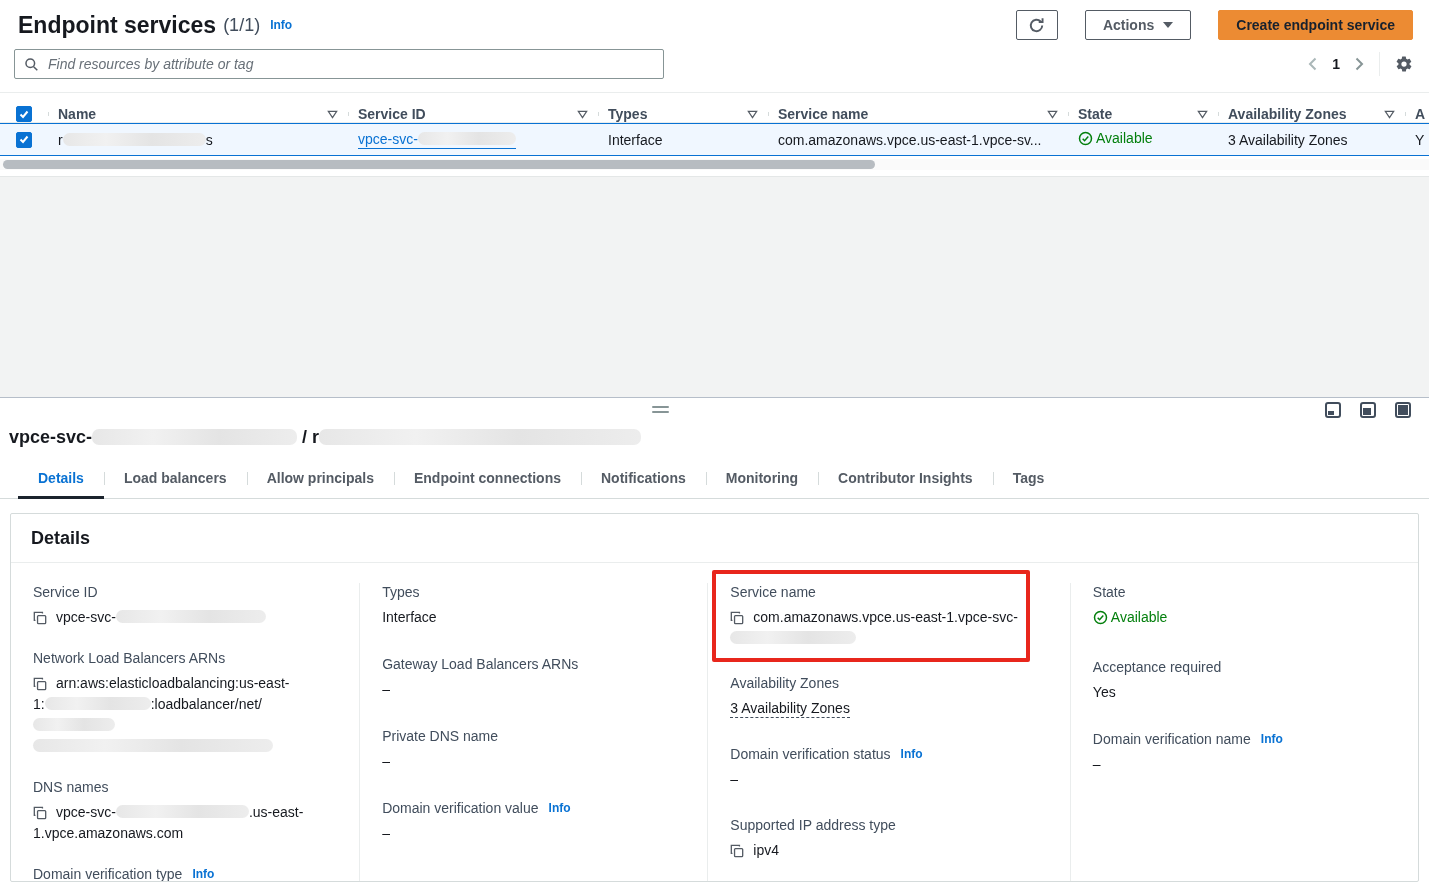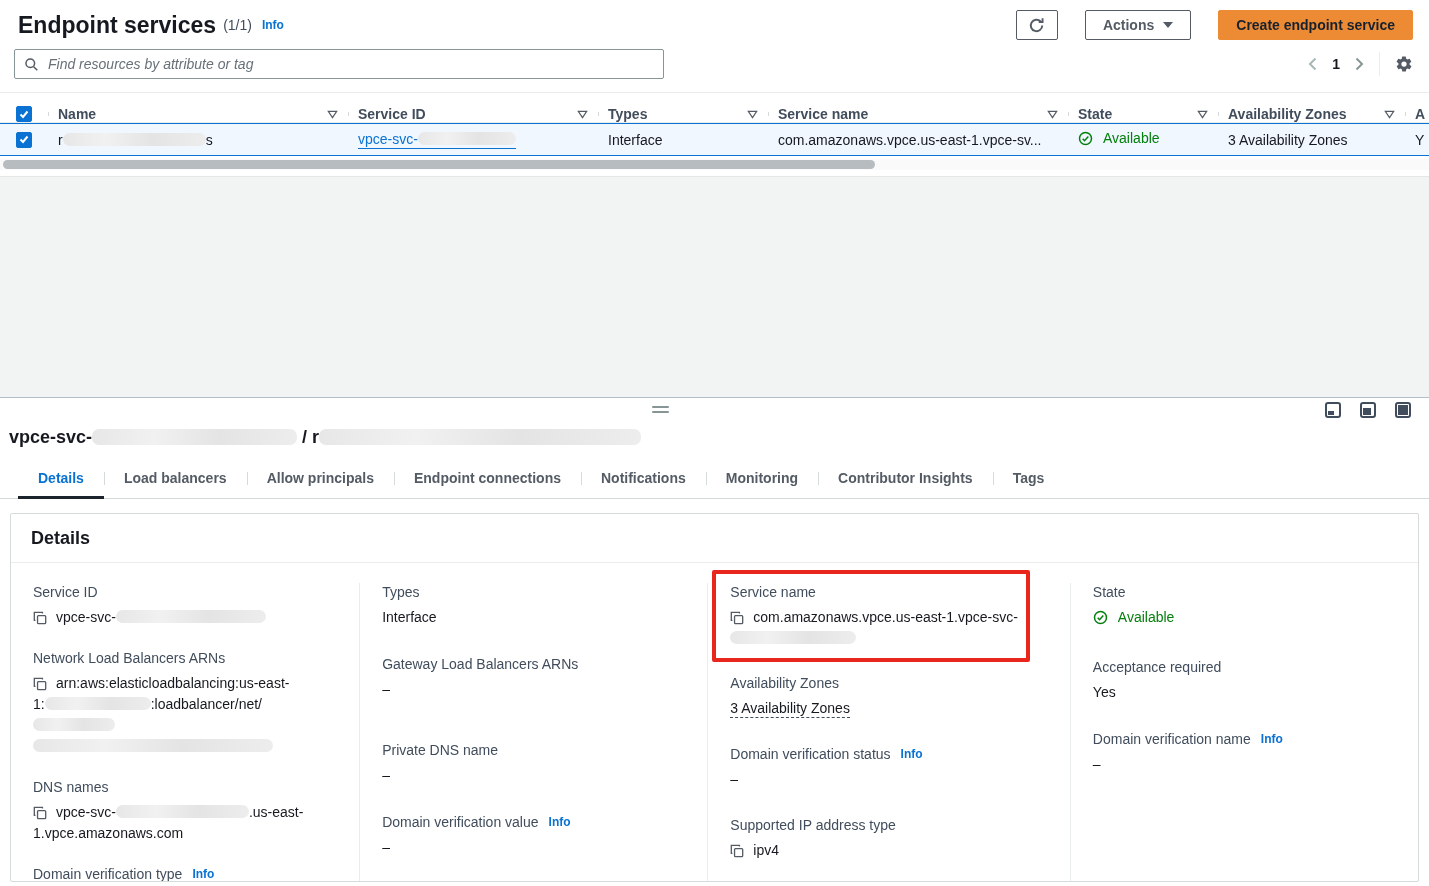--- a/index.html
+++ b/index.html
@@ -2,21 +2,21 @@
 <html><head>
 <meta charset="utf-8">
 <style>
   html,body{margin:0;padding:0;background:#fff;}
   .screen{position:relative;width:1429px;height:886px;background:#fff;overflow:hidden;
           font-family:"Liberation Sans","DejaVu Sans",sans-serif;font-size:14px;color:#16191f;}
 
   
   .page-header{display:flex;align-items:center;padding:12px 16px 0 18px;height:26px;}
   .page-title{font-size:23px;font-weight:700;}
-  .page-count{font-size:14px;font-weight:400;color:#414d5c;margin-left:7px;}
+  .page-count{font-size:18px;font-weight:400;color:#414d5c;margin-left:7px;}
   .info-link{color:#0972d3;font-weight:700;font-size:12px;margin-left:10px;cursor:pointer;}
   .header-actions{margin-left:auto;display:flex;gap:27px;align-items:center;}
   .btn{display:inline-flex;align-items:center;justify-content:center;gap:9px;height:30px;padding:0 17px;
        border:1px solid #545b64;border-radius:2px;background:#fff;color:#545b64;font-weight:700;
        font-size:14px;cursor:pointer;font-family:inherit;box-sizing:border-box;}
   .btn-icon{width:42px;padding:0;}
   .btn-primary{background:#ec8b33;border-color:#ec8b33;color:#17212e;}
   .caret{width:0;height:0;border-left:5px solid transparent;border-right:5px solid transparent;
          border-top:6px solid #545b64;display:inline-block;}
 
@@ -44,21 +44,21 @@
   .col-name{width:300px;} .col-sid{width:250px;} .col-types{width:170px;}
   .col-sname{width:300px;} .col-state{width:150px;} .col-az{width:187px;} .col-acc{flex:1;}
   .trow{display:flex;align-items:center;height:33px;background:#f0f7ff;
         border-top:1px solid #0972d3;border-bottom:1px solid #0972d3;box-sizing:border-box;}
   .td{padding:0 10px;box-sizing:border-box;overflow:hidden;white-space:nowrap;}
   .checkbox{width:14px;height:14px;border:1px solid #687078;border-radius:2px;background:#fff;
             display:inline-flex;align-items:center;justify-content:center;cursor:pointer;}
   .checkbox.checked{background:#0972d3;border-color:#0972d3;}
   .link{color:#0972d3;cursor:pointer;border-bottom:1px solid #0972d3;display:inline-block;line-height:17px;}
   .dashed{border-bottom:1px dashed #414d5c;cursor:pointer;padding-bottom:1px;}
-  .state-green{color:#037f0c;display:inline-flex;align-items:center;gap:10px;}
+  .state-green{color:#037f0c;display:inline-flex;align-items:center;gap:3px;}
   .redact{display:inline-block;background:linear-gradient(90deg,#e7e7e7,#f1f1f1 30%,#e4e4e4 62%,#ededed);
           border-radius:7px;height:13px;vertical-align:-1px;}
   .hscroll{height:11px;background:#fafafa;margin-top:3px;display:flex;align-items:center;}
   .hscroll .thumb{height:9px;width:872px;background:#b7bcc1;border-radius:5px;margin-left:3px;cursor:grab;}
   .card-gap{height:6px;background:#fff;}
   .spacer{height:220px;background:#f2f3f3;border-top:1px solid #e4e7e7;}
 
   
   .bottom-pane{background:#fff;border-top:1px solid #b6bec9;position:relative;}
   .pane-bar{position:relative;height:22px;}
@@ -351,21 +351,21 @@
 
         <div class="dcol">
           <div class="field">
             <div class="flabel">Types</div>
             <div class="fvalue">Interface</div>
           </div>
           <div class="field" style="margin-top:27px;">
             <div class="flabel">Gateway Load Balancers ARNs</div>
             <div class="fvalue">–</div>
           </div>
-          <div class="field" style="margin-top:41px;">
+          <div class="field" style="margin-top:27px;">
             <div class="flabel">Private DNS name</div>
             <div class="fvalue">–</div>
           </div>
           <div class="field" style="margin-top:27px;">
             <div class="flabel">
                 <span>Domain verification value</span>
                 <span class="info-link">Info</span>
               </div>
             <div class="fvalue">–</div>
           </div>

